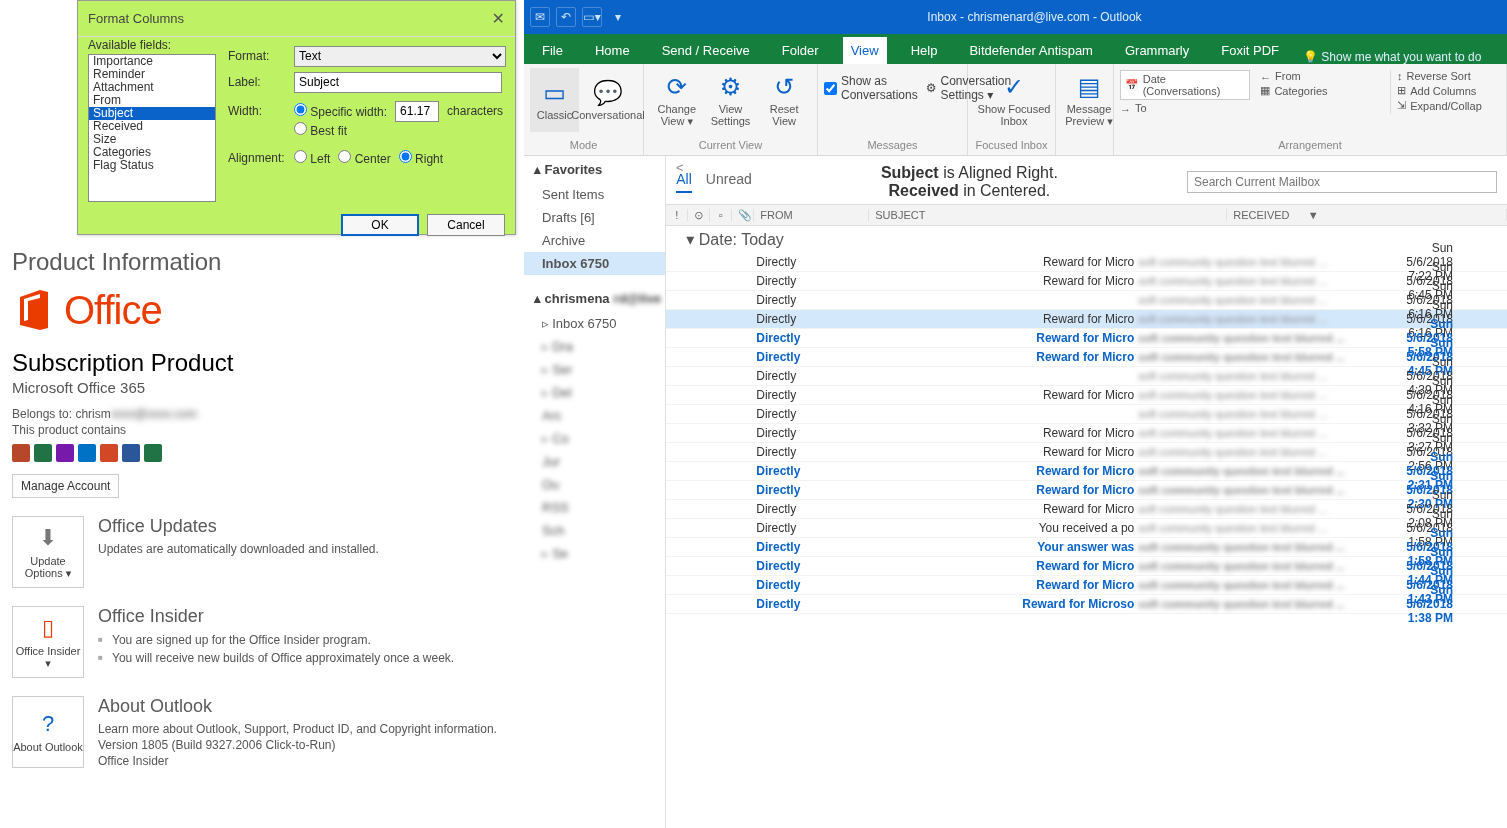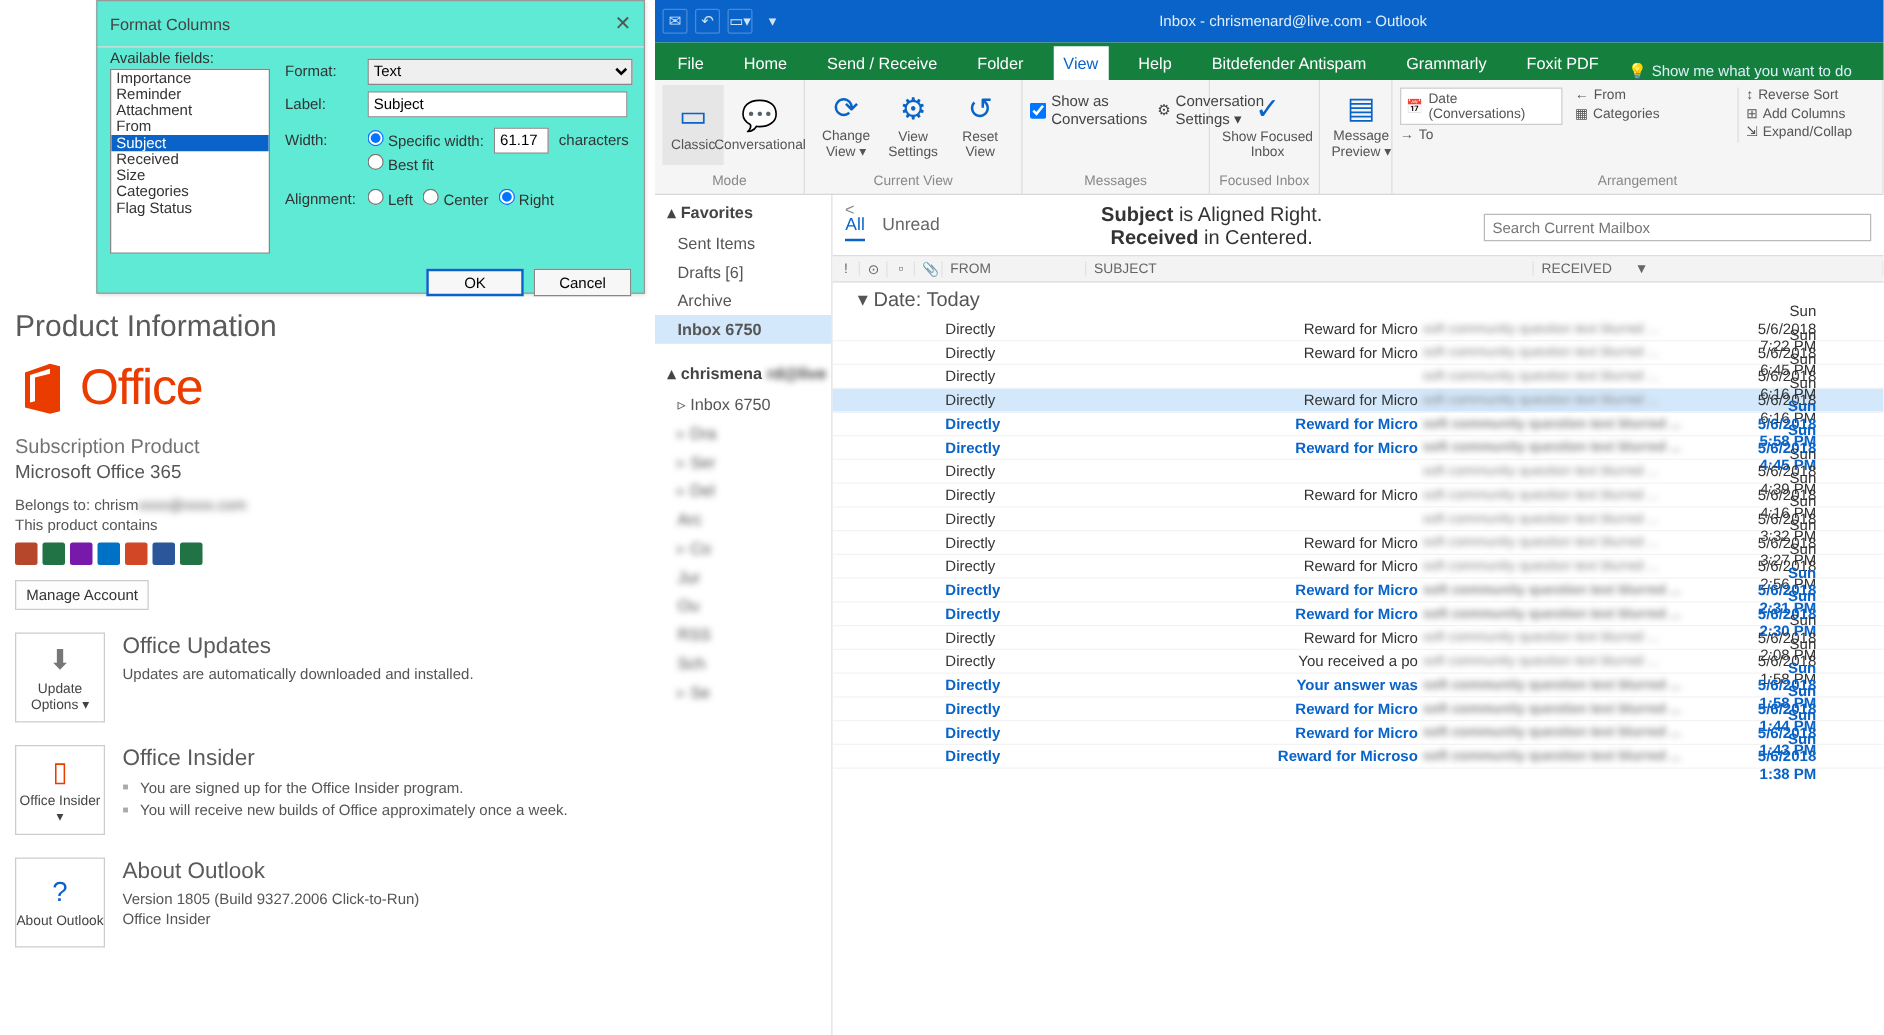--- a/index.html
+++ b/index.html
@@ -1,41 +1,41 @@
 <!DOCTYPE html>
 <html><head>
 <meta charset="utf-8">
 <style>
 *{box-sizing:border-box;margin:0;padding:0;font-family:"Segoe UI",Arial,sans-serif;}
 body{width:1507px;height:828px;background:#fff;overflow:hidden;position:relative;font-size:13px;color:#333;}
 
-.dialog{position:absolute;left:77px;top:0;width:439px;height:235px;background:#5eead4;border:1px solid #999;box-shadow:1px 1px 3px rgba(0,0,0,.15);}
+.dialog{position:absolute;left:77px;top:0;width:439px;height:235px;background:#bef264;border:1px solid #999;box-shadow:1px 1px 3px rgba(0,0,0,.15);}
 .dialog-title{padding:8px 10px;font-size:13px;color:#444;display:flex;justify-content:space-between;align-items:center;}
 .dialog-close{font-size:16px;color:#555;cursor:pointer;}
 .dialog-body{display:flex;gap:12px;padding:0 10px 6px;border-top:1px solid #ddd;}
 .dialog-left{width:130px;}
 .dialog-left label{font-size:12px;color:#333;}
 .field-list{margin-top:2px;width:128px;height:148px;border:1px solid #888;background:#fff;font-size:12px;overflow:hidden;}
 .field-list div{padding:0 4px;line-height:13px;color:#333;cursor:pointer;}
 .field-list div.sel{background:#0a63c8;color:#fff;}
 .dialog-right{flex:1;font-size:12px;padding-top:6px;}
 .drow{display:flex;align-items:center;gap:8px;height:26px;}
 .drow .lab{width:58px;}
 .drow input[type=text]{border:1px solid #888;padding:2px 4px;height:21px;font-size:12px;}
 .drow select{border:1px solid #888;height:21px;font-size:12px;}
 .dialog-btns{display:flex;gap:8px;justify-content:flex-end;padding:6px 10px;}
 .dialog-btns button{width:78px;height:22px;font-size:12px;border:1px solid #888;background:#f7f7f7;cursor:pointer;}
 .dialog-btns button.primary{border:2px solid #0a63c8;}
 
 .prod{position:absolute;left:12px;top:248px;width:505px;}
 .prod h1{font-size:24px;font-weight:400;color:#5a5a5a;}
-.office-logo{display:flex;align-items:center;gap:8px;margin:12px 0 16px;}
+.office-logo{display:flex;align-items:flex-start;gap:8px;margin:12px 0 16px;}
 .office-logo .glyph{width:44px;height:44px;}
 .office-logo .word{font-size:40px;color:#eb3c00;letter-spacing:-1px;}
-.sub1{font-size:16px;color:#737373;margin-bottom:2px;}
+.sub1{font-size:24px;color:#000000;margin-bottom:2px;}
 .sub2{font-size:15px;color:#555;margin-bottom:10px;}
 .small{font-size:12px;color:#555;line-height:16px;}
 .app-icons{display:flex;gap:4px;margin:6px 0;}
 .ai{width:18px;height:18px;border-radius:2px;display:inline-block;}
 .btn-lite{display:inline-block;border:1px solid #ccc;background:#fdfdfd;padding:4px 8px;font-size:12px;margin-top:6px;cursor:pointer;}
 .sec{display:flex;gap:14px;margin-top:18px;}
 .sec .tile{width:72px;height:72px;border:1px solid #ccc;display:flex;flex-direction:column;align-items:center;justify-content:center;font-size:11px;text-align:center;gap:4px;color:#444;cursor:pointer;}
 .sec .tile .ico{font-size:22px;color:#777;}
 .sec .txt{flex:1;}
 .sec .txt h2{font-size:18px;font-weight:400;color:#5a5a5a;margin-bottom:4px;}
@@ -189,20 +189,21 @@
     </div>
   </div>
 
   <div class="sec">
     <div class="tile">
       <span class="ico" style="color:#0a63c8">?</span>
       <span>About Outlook</span>
     </div>
     <div class="txt">
       <h2>About Outlook</h2>
+      <div class="small">Learn more about Outlook, Support, Product ID, and Copyright information.</div>
       <div class="small">Version 1805 (Build 9327.2006 Click-to-Run)</div>
       <div class="small">Office Insider</div>
     </div>
   </div>
   
 </div>
 
 <div class="ol">
   <div class="ol-top">
     <div class="qa">

